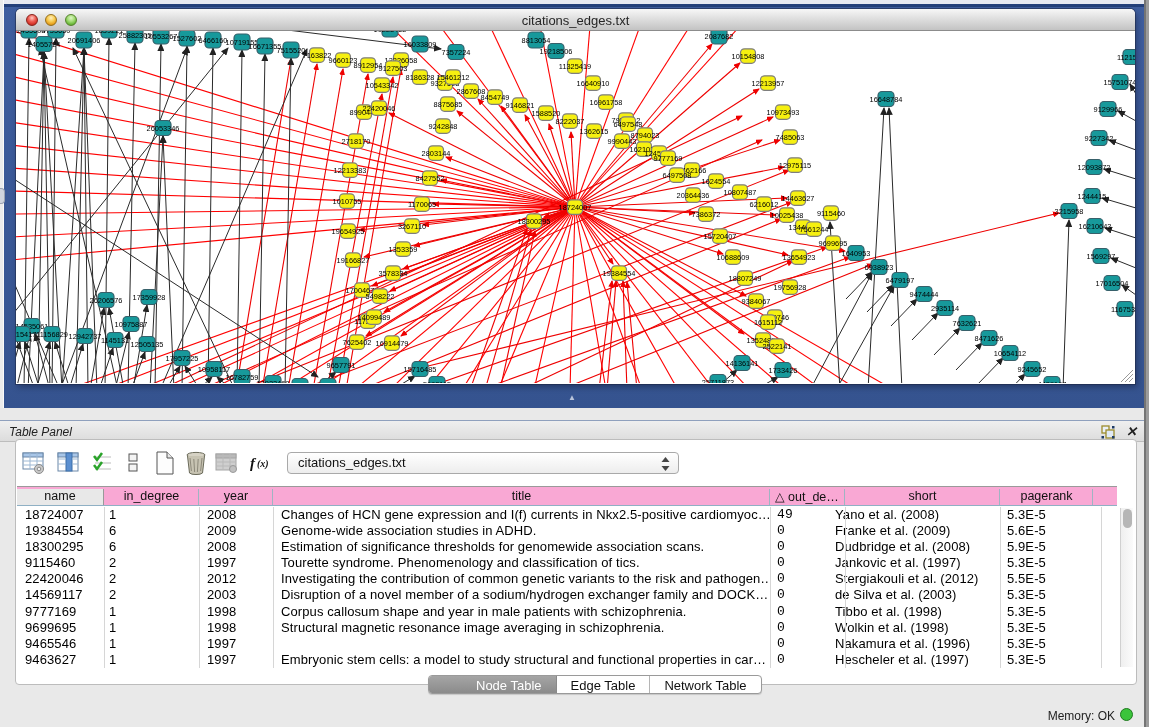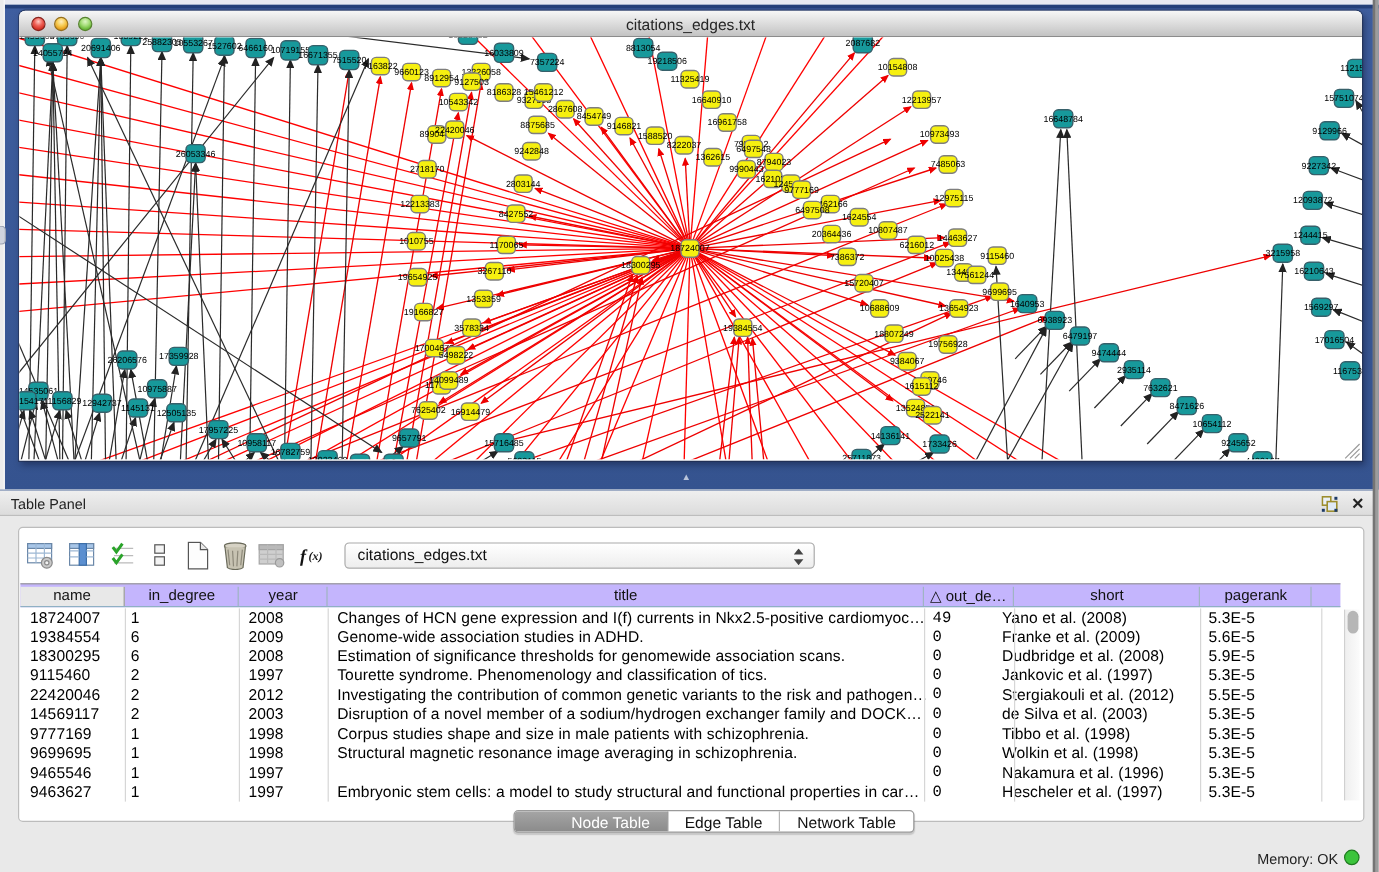--- a/index.html
+++ b/index.html
@@ -20,33 +20,33 @@
   border:1px solid #89231c; }
 .tl.y { left:29px; background:radial-gradient(circle at 50% 30%, #ffeebe, #f7ce57 40%, #eaa320 70%, #ad7415);
   border:1px solid #966f1c; }
 .tl.g { left:49px; background:radial-gradient(circle at 50% 30%, #ddf6c4, #a5dd79 40%, #6fbc3e 70%, #4d8c28);
   border:1px solid #56822e; }
 .graph { position:absolute; left:16px; top:31px; width:1119px; height:352px; background:#fff; overflow:hidden; }
 .rightedge { position:absolute; right:0; top:0; width:5px; height:727px; background:#9c9c9c; border-left:2px solid #747474; }
 .splitter { position:absolute; left:568px; top:394px; width:12px; height:7px; color:#b9c4da; font-size:8px; line-height:7px; }
 
 .panel { position:absolute; left:0; top:408px; width:1145px; height:319px; background:#e9e9e9; }
-.phead { position:absolute; left:0; top:0; width:100%; height:22px;
-  background:linear-gradient(#efefef,#dcdcdc); border-bottom:1px solid #bdbdbd; border-top:1px solid #8fa0bd; }
+.phead { position:absolute; left:0; top:12px; width:100%; height:22px;
+  background:linear-gradient(#efefef,#dcdcdc); border-bottom:1px solid #bdbdbd; border-top:1px solid #8fa0bd;font-style:italic; }
 .phead .t { position:absolute; left:9px; top:4px; font-size:12px; color:#222; }
 .pfloat { position:absolute; right:30px; top:4px; width:14px; height:14px; }
 .pclose { position:absolute; right:8px; top:3px; font-size:13px; font-weight:bold; color:#222; }
 .card { position:absolute; left:15px; top:31px; width:1122px; height:246px; background:#fff;
   border:1px solid #bcbcbc; border-radius:4px; }
 .toolbar { position:absolute; left:0; top:0; width:100%; height:46px; }
 .ticon { position:absolute; top:11px; }
 .combo { position:absolute; left:271px; top:12px; width:392px; height:22px; background:linear-gradient(#fff,#ededed);
   border:1px solid #a9a9a9; border-radius:4px; font-size:13px; color:#111; line-height:20px; padding-left:10px; }
 .combo .ud { position:absolute; right:8px; top:3px; font-size:11px; color:#333; letter-spacing:-1px; }
-.thead { position:absolute; left:1px; top:46px; width:1100px; height:20px; background:#c4b5fd;
+.thead { position:absolute; left:1px; top:46px; width:1100px; height:20px; background:#f9a8d4;
   border-top:1px solid #9a9a9a; border-bottom:1px solid #8fb0c4; font-size:12.5px; color:#111; }
 .thead div { position:absolute; top:2px; text-align:center; border-right:1px solid #9fb4c2; height:16px; }
 .tbody { position:absolute; left:1px; top:67px; width:1100px; height:161px; font-size:13px; letter-spacing:.1px; color:#000; }
 .tr { position:relative; height:16.1px; line-height:16px; white-space:nowrap; }
 .tr div { position:absolute; top:0; overflow:hidden; }
 .c0 { left:8px;  width:90px; }
 .c1 { left:92px; width:90px; }
 .c2 { left:190px; width:70px; }
 .c3 { left:264px; width:490px; }
 .c4 { left:760px; width:65px;font-family:Liberation Mono, monospace; }
@@ -674,21 +674,21 @@
           <div class="c2">2003</div>
           <div class="c3">Disruption of a novel member of a sodium/hydrogen exchanger family and DOCK…</div>
           <div class="c4">0</div>
           <div class="c5">de Silva et al. (2003)</div>
           <div class="c6">5.3E-5</div>
         </div>
 <div class="tr">
           <div class="c0">9777169</div>
           <div class="c1">1</div>
           <div class="c2">1998</div>
-          <div class="c3">Corpus studies shape and size in male patients with schizophrenia.</div>
+          <div class="c3">Corpus callosum shape and year in male patients with schizophrenia.</div>
           <div class="c4">0</div>
           <div class="c5">Tibbo et al. (1998)</div>
           <div class="c6">5.3E-5</div>
         </div>
 <div class="tr">
           <div class="c0">9699695</div>
           <div class="c1">1</div>
           <div class="c2">1998</div>
           <div class="c3">Structural magnetic resonance image averaging in schizophrenia.</div>
           <div class="c4">0</div>

